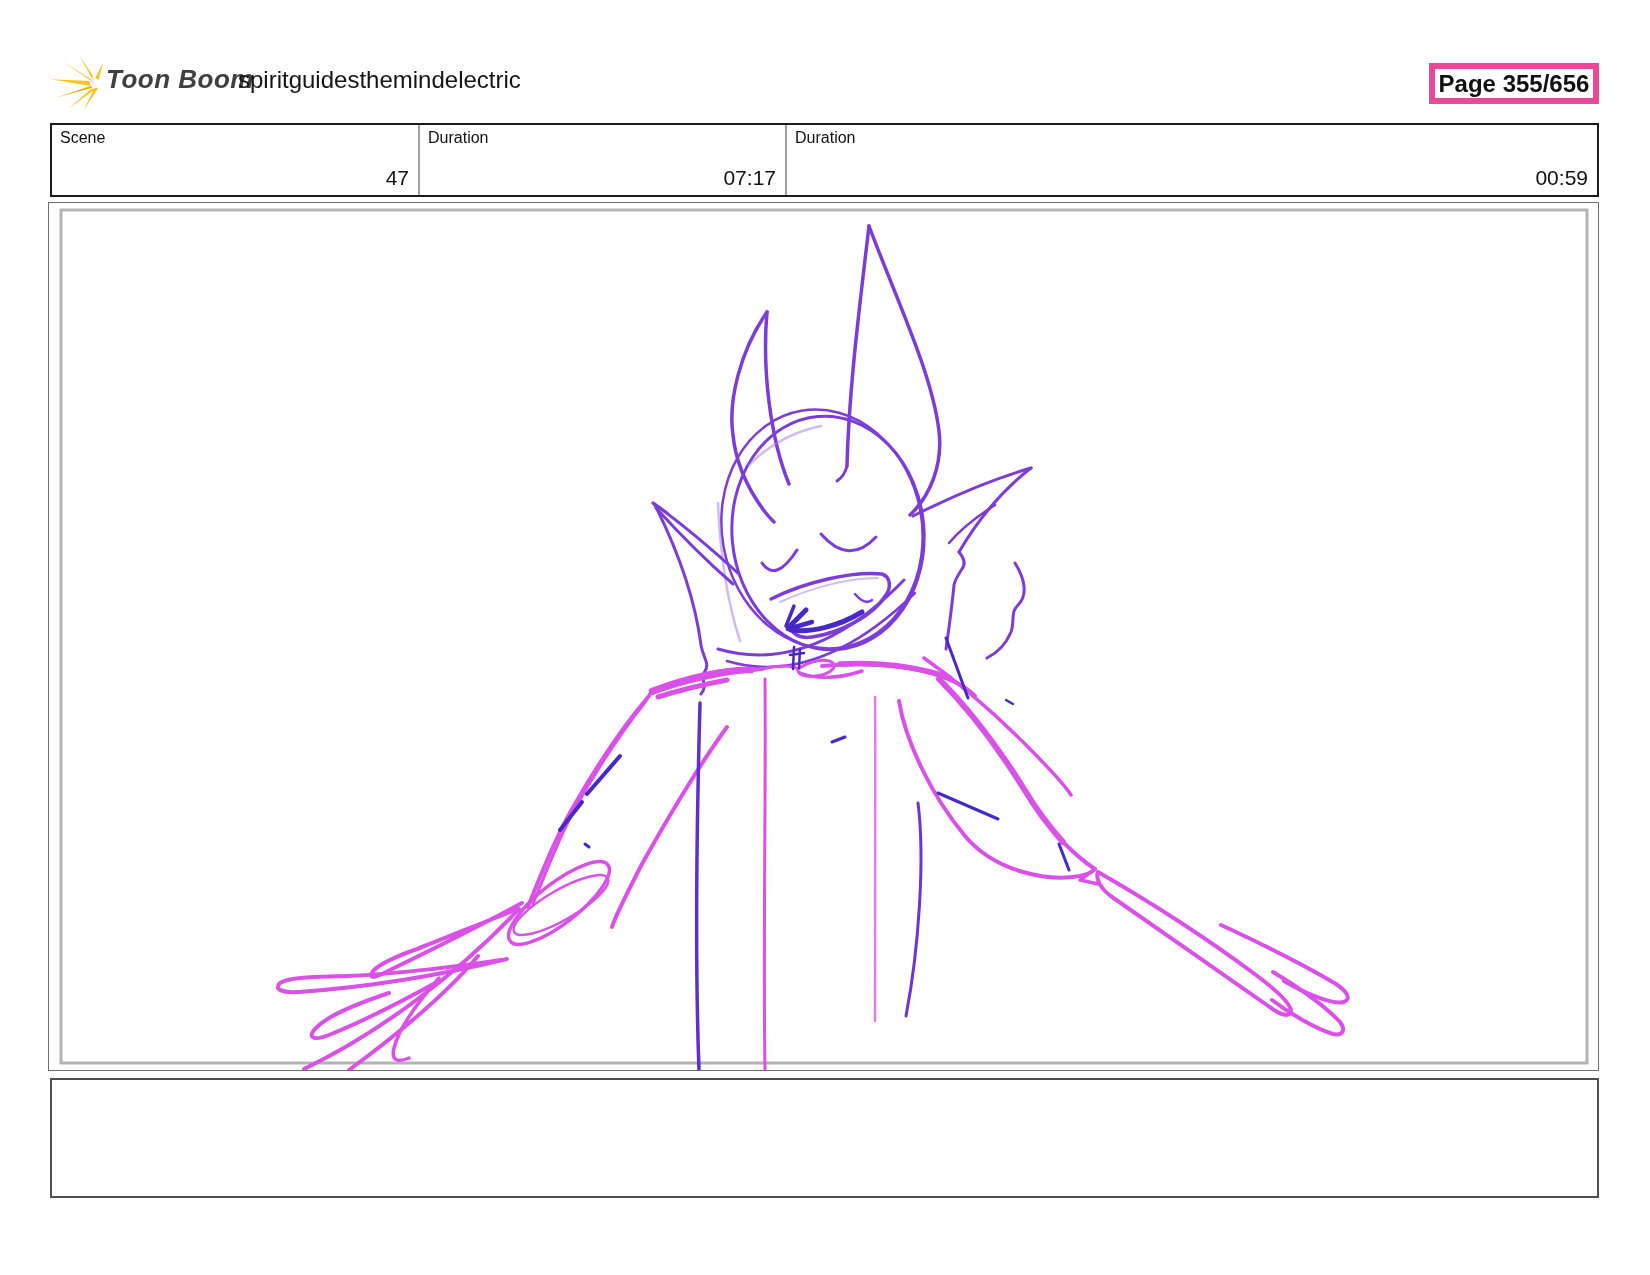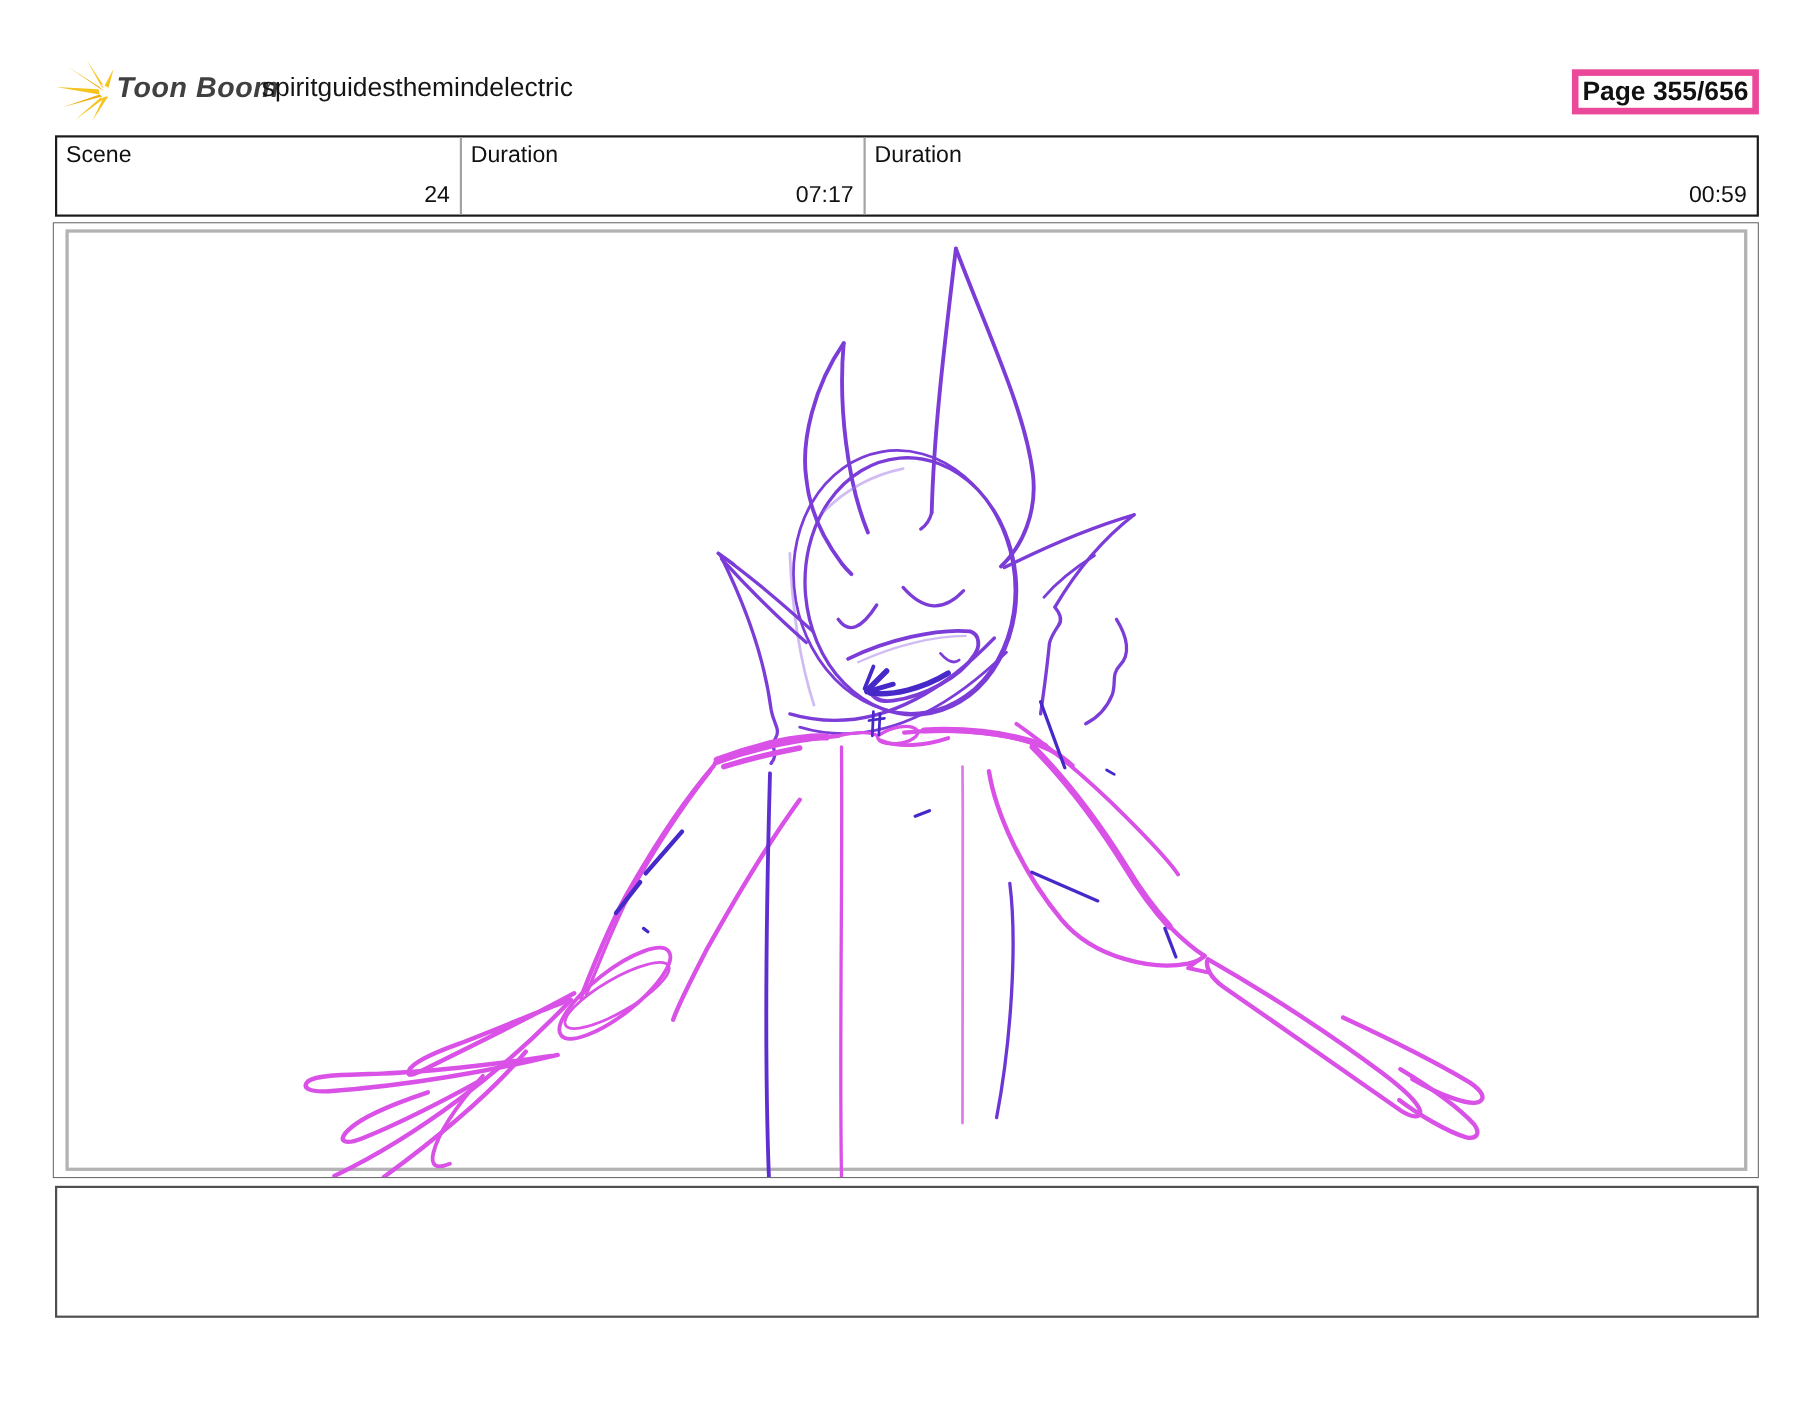--- a/index.html
+++ b/index.html
@@ -13,21 +13,21 @@
   .title{position:absolute;left:238px;top:66px;font-size:24px;font-weight:normal;color:#151515;}
   .pagebox{position:absolute;left:1429px;top:63px;width:170px;height:41px;
            border:6px solid #ec4899;box-sizing:border-box;display:flex;
            align-items:center;justify-content:center;font-size:24px;font-weight:bold;}
 
   
   .inforow{position:absolute;left:50px;top:123px;width:1549px;height:74px;
            border:2px solid #1b1b1b;box-sizing:border-box;display:flex;}
   .cell{position:relative;box-sizing:border-box;height:100%;}
   .cell + .cell{border-left:2px solid #a3a3a3;}
-  .cell-label{position:absolute;top:4px;left:8px;font-size:21px;}
+  .cell-label{position:absolute;top:4px;left:8px;font-size:16px;}
   .cell-value{position:absolute;bottom:5px;right:9px;font-size:21px;}
 
   
   .panel{position:absolute;left:48px;top:202px;width:1551px;height:869px;
          border:1px solid #6e6e6e;box-sizing:border-box;background:#fff;}
   svg.sketch{position:absolute;left:0;top:0;}
   svg.sketch path, svg.sketch ellipse{fill:none;stroke-linecap:round;stroke-linejoin:round;}
   .sv{stroke:var(--violet);}
   .svl{stroke:var(--violet-light);}
   .sid{stroke:var(--indigo);}
@@ -60,21 +60,21 @@
   </svg>
   <div class="brand">Toon Boom</div>
   <div class="title">spiritguidesthemindelectric</div>
   <div class="pagebox">
     <span>Page 355/656</span>
   </div>
 
   <div class="inforow">
     <div class="cell" style="width:366px">
       <div class="cell-label">Scene</div>
-      <div class="cell-value">24</div>
+      <div class="cell-value">47</div>
     </div>
     <div class="cell" style="width:367px">
       <div class="cell-label">Duration</div>
       <div class="cell-value">07:17</div>
     </div>
     <div class="cell" style="width:444px;flex:1">
       <div class="cell-label">Duration</div>
       <div class="cell-value">00:59</div>
     </div>
   </div>

